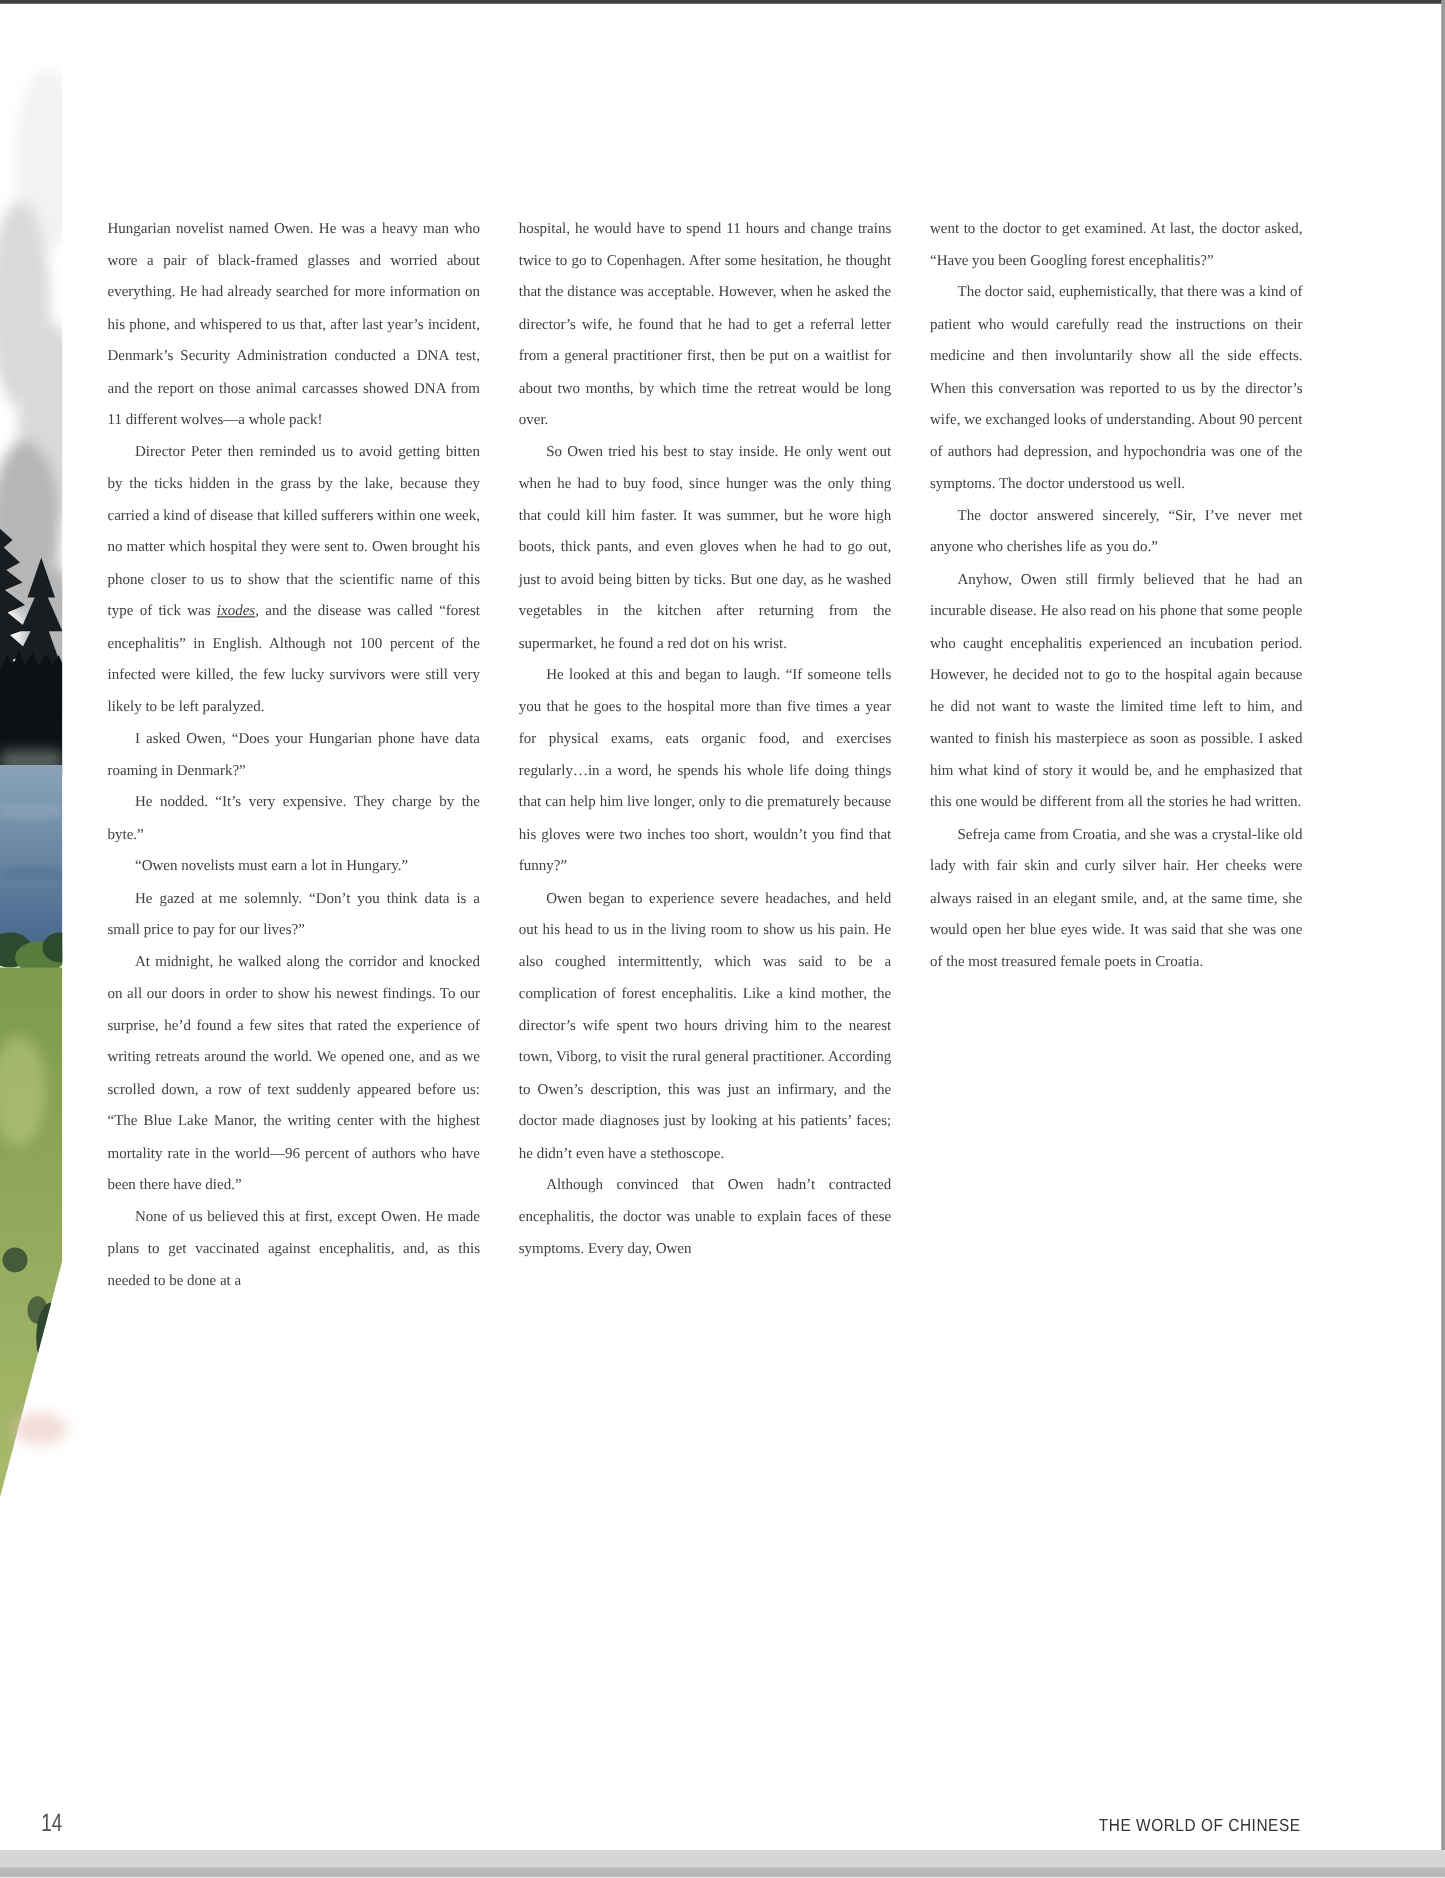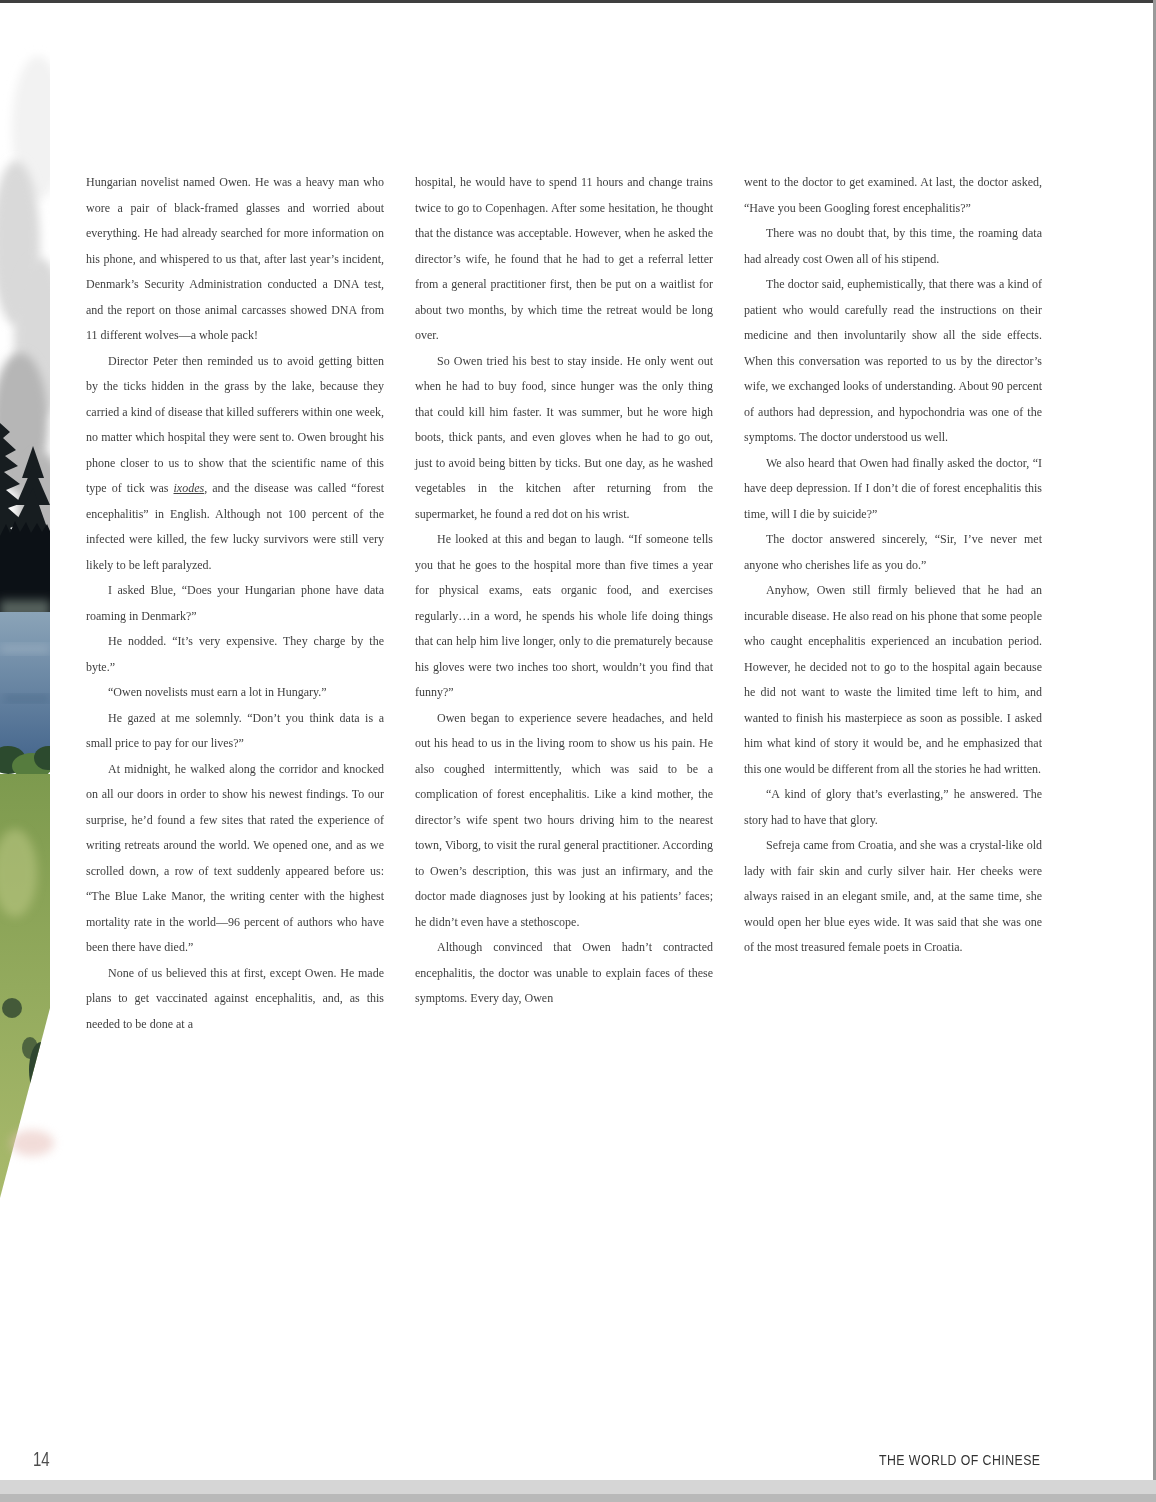--- a/index.html
+++ b/index.html
@@ -99,42 +99,39 @@
       </g>
     </svg>
   </div>
 
   <div class="pink-smudge" style="background: rgb(231, 192, 186);"></div>
 
   <main class="columns">
     <div class="col">
         <p><span>Hungarian novelist named Owen. He was a heavy man who wore a pair of black-framed glasses and worried about everything. He had already searched for more information on his phone, and whispered to us that, after last year’s incident, Denmark’s Security Administration conducted a DNA test, and the report on those animal carcasses showed DNA from 11 different wolves—a whole pack!</span></p>
         <p class="ind"><span>Director Peter then reminded us to avoid getting bitten by the ticks hidden in the grass by the lake, because they carried a kind of disease that killed sufferers within one week, no matter which hospital they were sent to. Owen brought his phone closer to us to show that the scientific name of this type of tick was </span><span class="it">ixodes</span><span>, and the disease was called “forest encephalitis” in English. Although not 100 percent of the infected were killed, the few lucky survivors were still very likely to be left paralyzed.</span></p>
-        <p class="ind"><span>I asked Blue, “Does your Hungarian phone have data roaming in Denmark?”</span></p>
+        <p class="ind"><span>I asked Owen, “Does your Hungarian phone have data roaming in Denmark?”</span></p>
         <p class="ind"><span>He nodded. “It’s very expensive. They charge by the byte.”</span></p>
         <p class="ind"><span>“Owen novelists must earn a lot in Hungary.”</span></p>
         <p class="ind"><span>He gazed at me solemnly. “Don’t you think data is a small price to pay for our lives?”</span></p>
         <p class="ind"><span>At midnight, he walked along the corridor and knocked on all our doors in order to show his newest findings. To our surprise, he’d found a few sites that rated the experience of writing retreats around the world. We opened one, and as we scrolled down, a row of text suddenly appeared before us: “The Blue Lake Manor, the writing center with the highest mortality rate in the world—96 percent of authors who have been there have died.”</span></p>
         <p class="ind"><span>None of us believed this at first, except Owen. He made plans to get vaccinated against encephalitis, and, as this needed to be done at a</span></p>
       </div>
     <div class="col">
         <p><span>hospital, he would have to spend 11 hours and change trains twice to go to Copenhagen. After some hesitation, he thought that the distance was acceptable. However, when he asked the director’s wife, he found that he had to get a referral letter from a general practitioner first, then be put on a waitlist for about two months, by which time the retreat would be long over.</span></p>
         <p class="ind"><span>So Owen tried his best to stay inside. He only went out when he had to buy food, since hunger was the only thing that could kill him faster. It was summer, but he wore high boots, thick pants, and even gloves when he had to go out, just to avoid being bitten by ticks. But one day, as he washed vegetables in the kitchen after returning from the supermarket, he found a red dot on his wrist.</span></p>
         <p class="ind"><span>He looked at this and began to laugh. “If someone tells you that he goes to the hospital more than five times a year for physical exams, eats organic food, and exercises regularly…in a word, he spends his whole life doing things that can help him live longer, only to die prematurely because his gloves were two inches too short, wouldn’t you find that funny?”</span></p>
         <p class="ind"><span>Owen began to experience severe headaches, and held out his head to us in the living room to show us his pain. He also coughed intermittently, which was said to be a complication of forest encephalitis. Like a kind mother, the director’s wife spent two hours driving him to the nearest town, Viborg, to visit the rural general practitioner. According to Owen’s description, this was just an infirmary, and the doctor made diagnoses just by looking at his patients’ faces; he didn’t even have a stethoscope.</span></p>
         <p class="ind"><span>Although convinced that Owen hadn’t contracted encephalitis, the doctor was unable to explain faces of these symptoms. Every day, Owen</span></p>
       </div>
     <div class="col">
         <p><span>went to the doctor to get examined. At last, the doctor asked, “Have you been Googling forest encephalitis?”</span></p>
-        <p class="ind"><span>There was no doubt that, by this time, the roaming data had already cost Owen all of his stipend.</span></p>
         <p class="ind"><span>The doctor said, euphemistically, that there was a kind of patient who would carefully read the instructions on their medicine and then involuntarily show all the side effects. When this conversation was reported to us by the director’s wife, we exchanged looks of understanding. About 90 percent of authors had depression, and hypochondria was one of the symptoms. The doctor understood us well.</span></p>
-        <p class="ind"><span>We also heard that Owen had finally asked the doctor, “I have deep depression. If I don’t die of forest encephalitis this time, will I die by suicide?”</span></p>
         <p class="ind"><span>The doctor answered sincerely, “Sir, I’ve never met anyone who cherishes life as you do.”</span></p>
         <p class="ind"><span>Anyhow, Owen still firmly believed that he had an incurable disease. He also read on his phone that some people who caught encephalitis experienced an incubation period. However, he decided not to go to the hospital again because he did not want to waste the limited time left to him, and wanted to finish his masterpiece as soon as possible. I asked him what kind of story it would be, and he emphasized that this one would be different from all the stories he had written.</span></p>
-        <p class="ind"><span>“A kind of glory that’s everlasting,” he answered. The story had to have that glory.</span></p>
         <p class="ind"><span>Sefreja came from Croatia, and she was a crystal-like old lady with fair skin and curly silver hair. Her cheeks were always raised in an elegant smile, and, at the same time, she would open her blue eyes wide. It was said that she was one of the most treasured female poets in Croatia.</span></p>
       </div>
   </main>
 
   <span class="footer-num">14</span>
   <span class="footer-title">THE WORLD OF CHINESE</span>
 
 </div>
 
 </body></html>

